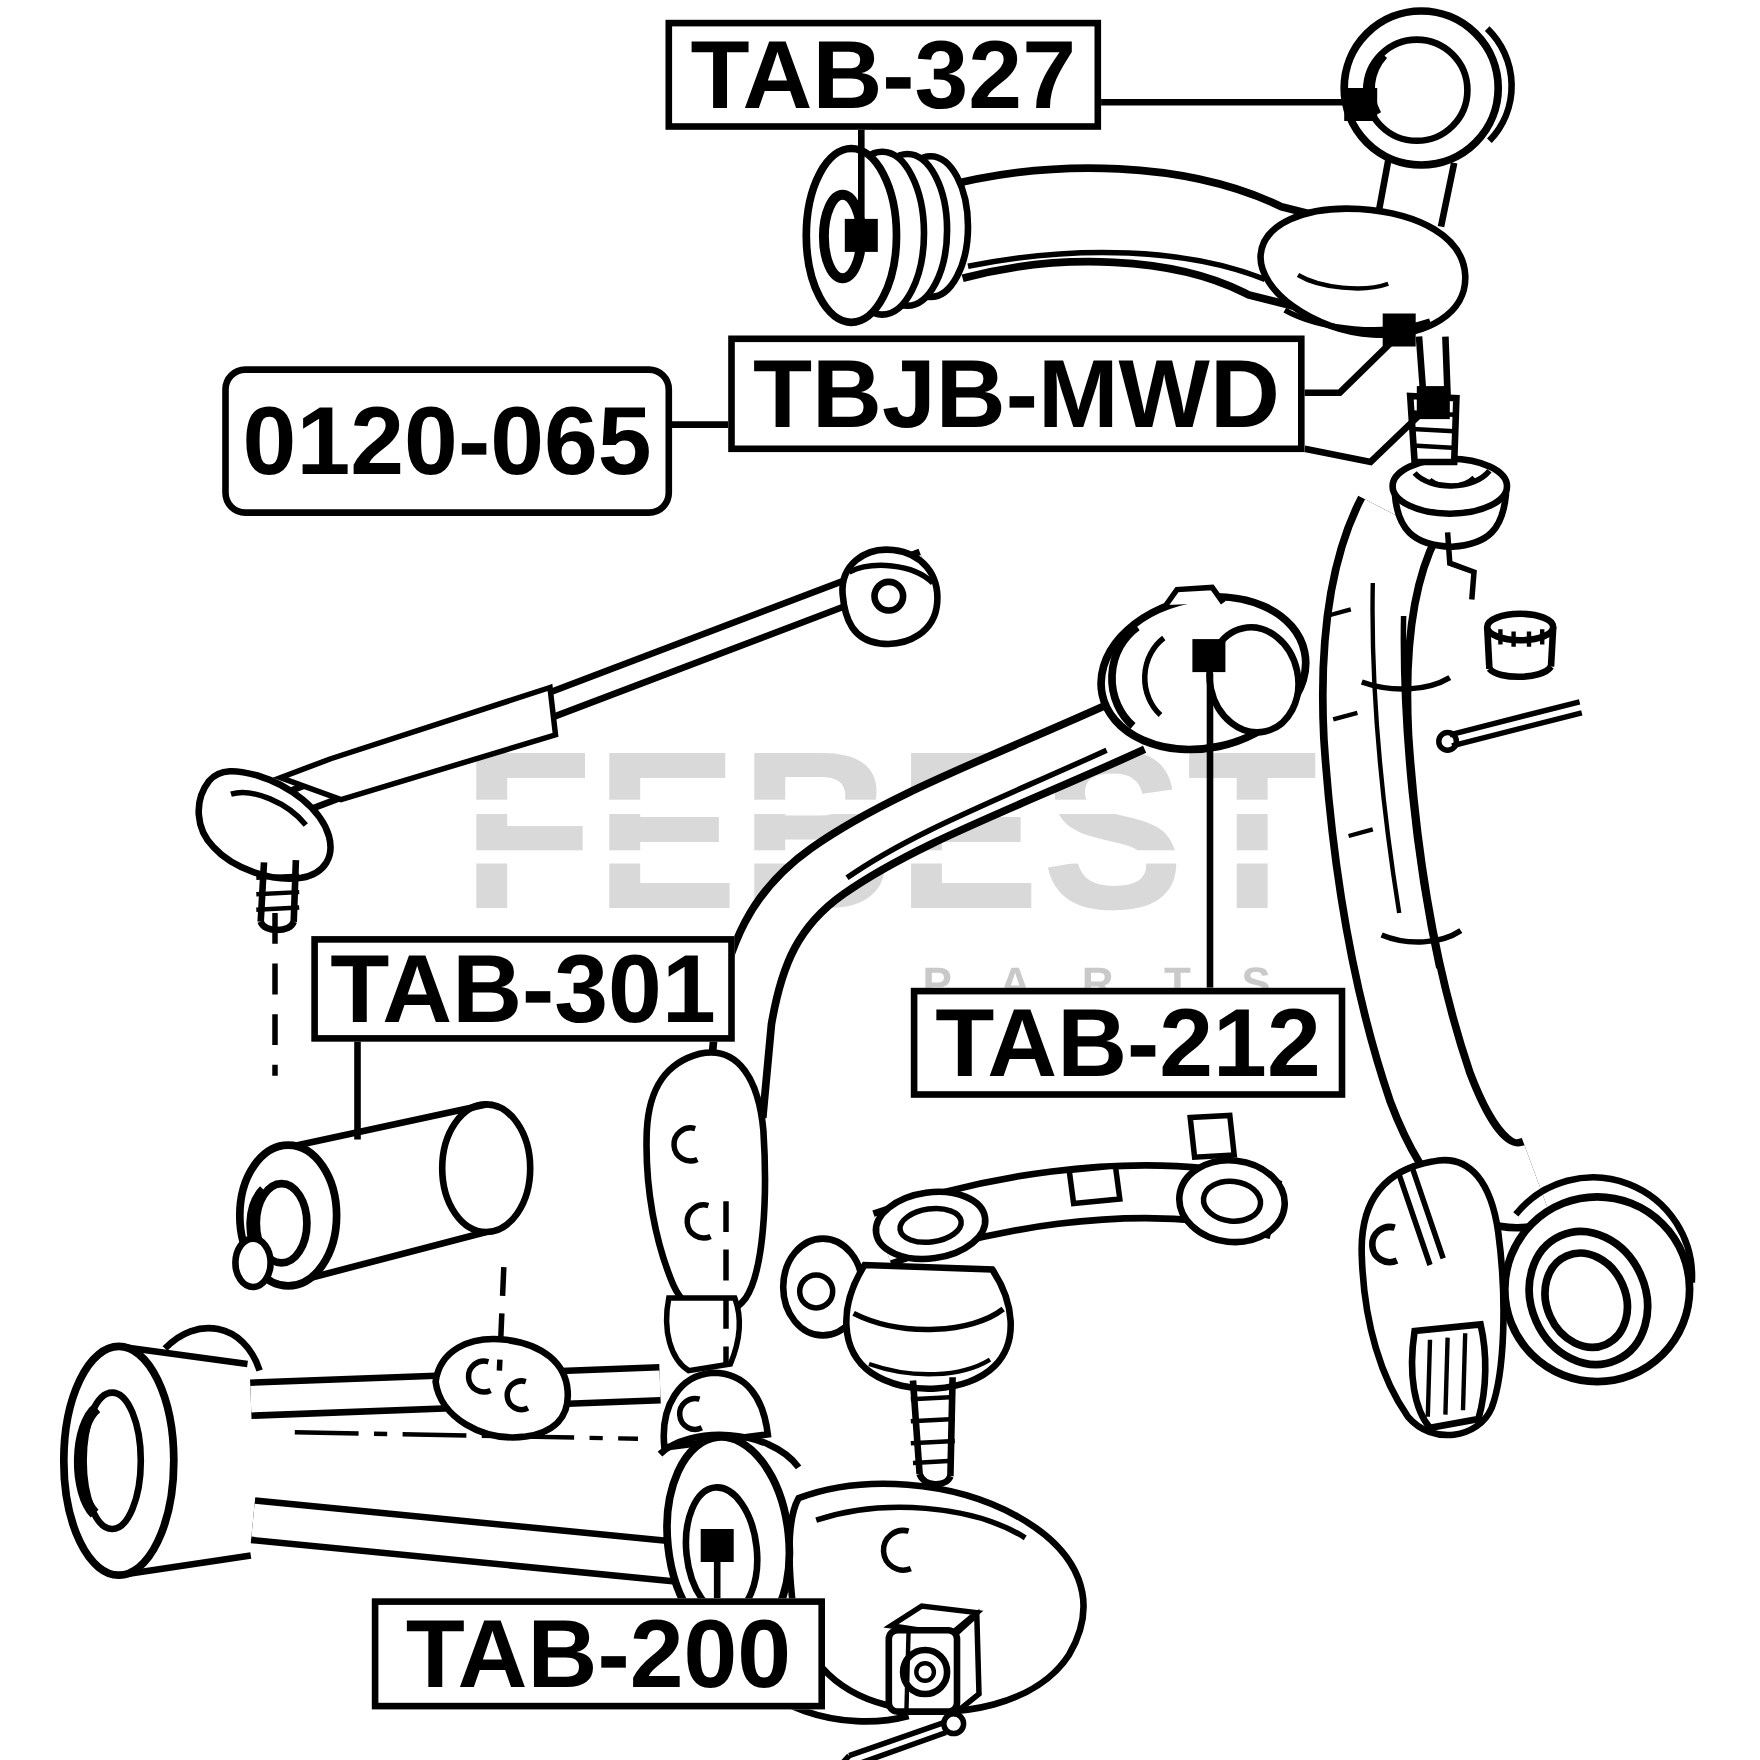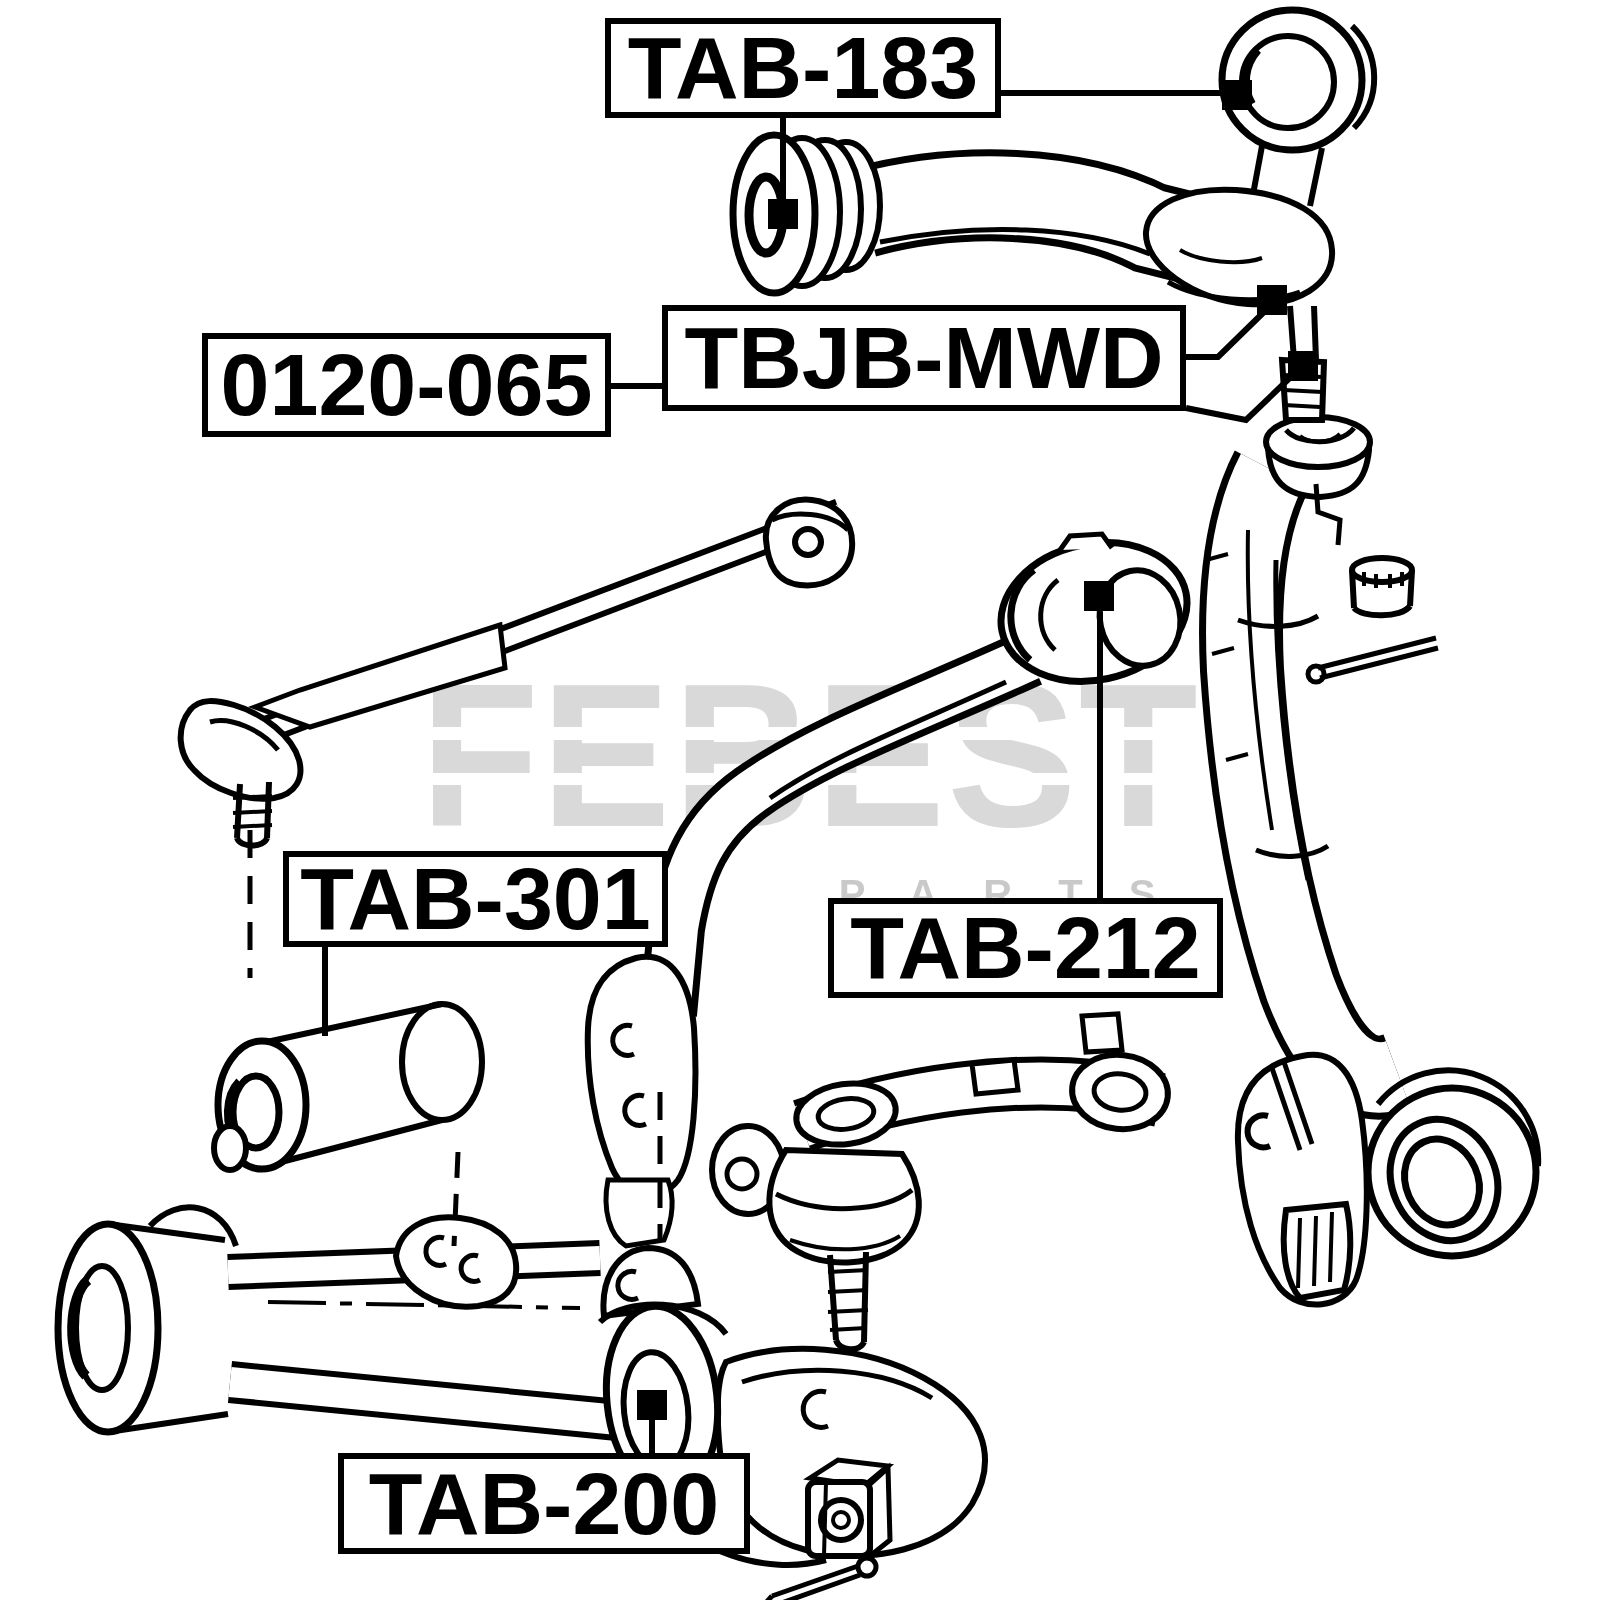--- a/index.html
+++ b/index.html
@@ -199,19 +199,19 @@
     <g fill="#000">
       <rect x="1222" y="80" width="30" height="30"></rect>
       <rect x="768" y="199" width="30" height="30"></rect>
       <rect x="1257" y="285" width="30" height="30"></rect>
       <rect x="1288" y="351" width="30" height="30"></rect>
       <rect x="1084" y="581" width="30" height="30"></rect>
       <rect x="637" y="1390" width="30" height="30"></rect>
     </g>
   </svg>
 
-  <div class="pbox" style="left:605px;top:18px;width:396px;height:100px;">TAB-183</div>
-  <div class="pbox" style="left:202px;top:333px;width:409px;height:104px;">0120-065</div>
+  <div class="pbox" style="left:605px;top:18px;width:396px;height:100px;">TAB-327</div>
+  <div class="pbox" style="left:202px;top:333px;width:409px;height:136px;border-radius:21px;">0120-065</div>
   <div class="pbox" style="left:662px;top:305px;width:524px;height:106px;">TBJB-MWD</div>
   <div class="pbox" style="left:283px;top:823px;width:385px;height:96px;margin-top:28px;">TAB-301</div>
   <div class="pbox" style="left:828px;top:898px;width:395px;height:100px;">TAB-212</div>
   <div class="pbox" style="left:338px;top:1453px;width:412px;height:101px;">TAB-200</div>
 </div>
 
 </body></html>

